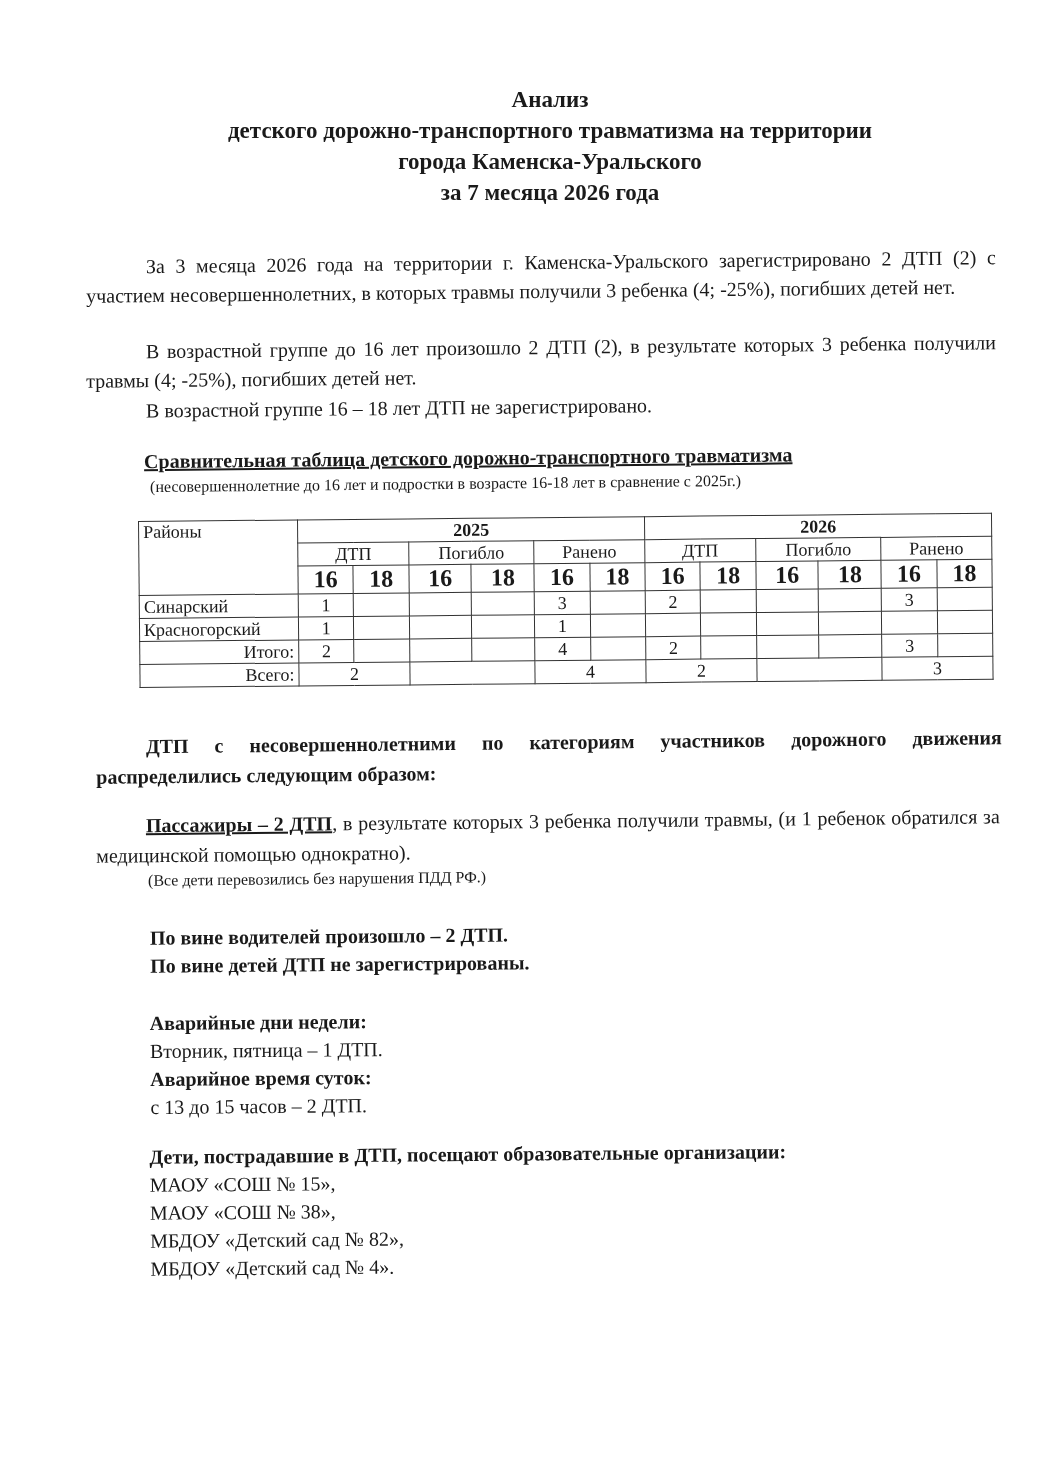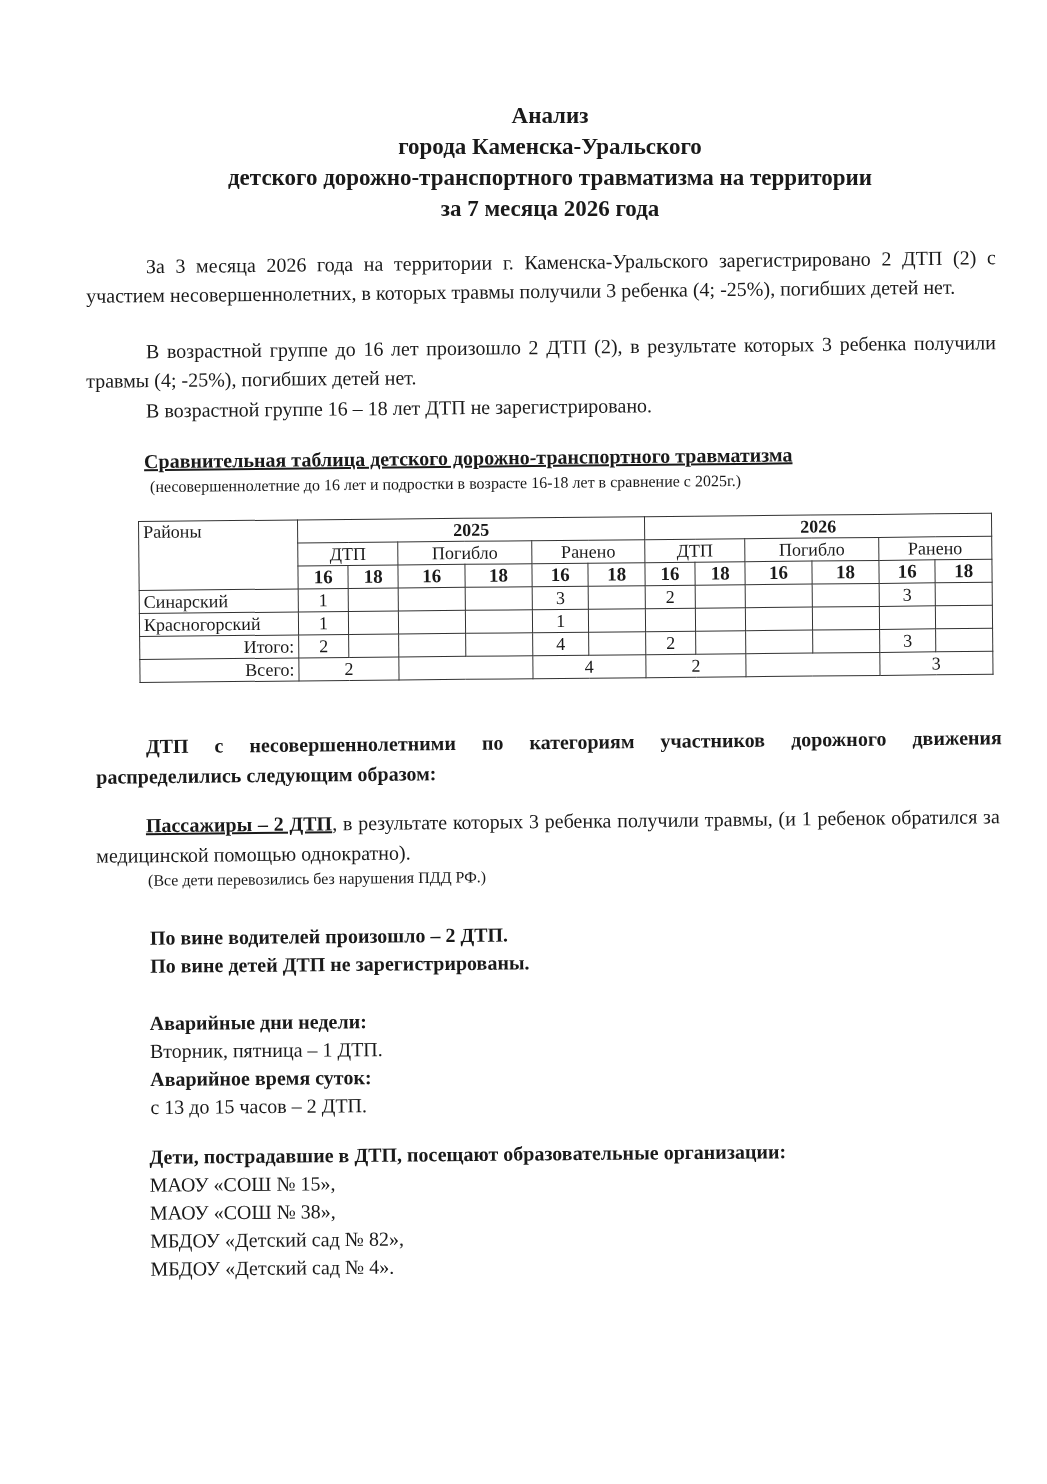--- a/index.html
+++ b/index.html
@@ -6,21 +6,21 @@
     body {
       width: 1047px; height: 1484px;
       background: #ffffff;
       font-family: "Liberation Serif", "DejaVu Serif", serif;
       color: #1a1a1a;
       position: relative;
       overflow: hidden;
     }
     .page { position: absolute; left: 0; top: 0; width: 1047px; height: 1484px; }
     .title-block {
-      position: absolute; left: 100px; width: 900px; top: 100px;
+      position: absolute; left: 100px; width: 900px; top: 84px;
       text-align: center; font-weight: bold; font-size: 23px; line-height: 31px;
     }
     .para {
       position: absolute; font-size: 20px; line-height: 29px; text-align: justify;
     }
     .indent { text-indent: 60px; }
     .p1 { left: 86px; width: 910px; top: 248px; transform: rotate(-0.6deg); }
     .p2 { left: 86px; width: 910px; top: 333px; transform: rotate(-0.6deg); }
     .p3 { left: 146px; width: 850px; top: 392px; transform: rotate(-0.6deg); }
     .table-caption {
@@ -34,21 +34,21 @@
     table.stats {
       position: absolute; left: 138px; top: 521px; width: 854px;
       border-collapse: collapse; font-size: 18px; transform: rotate(-0.55deg);
       transform-origin: left top;
     }
     table.stats td, table.stats th {
       border: 1.5px solid #333; padding: 0 4px; height: 22px; font-weight: normal;
       text-align: center; vertical-align: middle;
     }
     table.stats th.year { font-weight: bold; }
-    table.stats th.age { font-weight: bold; font-size: 19px; }
+    table.stats th.age { font-weight: bold; font-size: 24px; }
     table.stats td.district { text-align: left; width: 150px; }
     table.stats td.total-label { text-align: right; }
     table.stats th.district-head { text-align: left; vertical-align: top; }
     .heading-bold {
       position: absolute; left: 96px; width: 906px; top: 727px;
       font-weight: bold; font-size: 20px; line-height: 30px; text-align: justify;
       text-indent: 50px; transform: rotate(-0.6deg);
     }
     .passengers {
       position: absolute; left: 96px; width: 904px; top: 806px;
@@ -63,22 +63,22 @@
     .days { top: 1008px; }
     .orgs { top: 1140px; }
   </style>
 </head>
 <body>
 
 <div class="page">
 
   <div class="title-block">
     <div>Анализ</div>
+    <div>детского дорожно-транспортного травматизма на территории</div>
     <div>города Каменска-Уральского</div>
-    <div>детского дорожно-транспортного травматизма на территории</div>
     <div>за 7 месяца 2026 года</div>
   </div>
 
   <div class="para indent p1">За 3 месяца 2026 года на территории г. Каменска-Уральского зарегистрировано 2 ДТП (2) с участием несовершеннолетних, в которых травмы получили 3 ребенка (4; -25%), погибших детей нет.</div>
   <div class="para indent p2">В возрастной группе до 16 лет произошло 2 ДТП (2), в результате которых 3 ребенка получили травмы (4; -25%), погибших детей нет.</div>
   <div class="para p3">В возрастной группе 16 – 18 лет ДТП не зарегистрировано.</div>
 
   <div class="table-caption">Сравнительная таблица детского дорожно-транспортного травматизма</div>
   <div class="table-sub">(несовершеннолетние до 16 лет и подростки в возрасте 16-18 лет в сравнение с 2025г.)</div>
 

